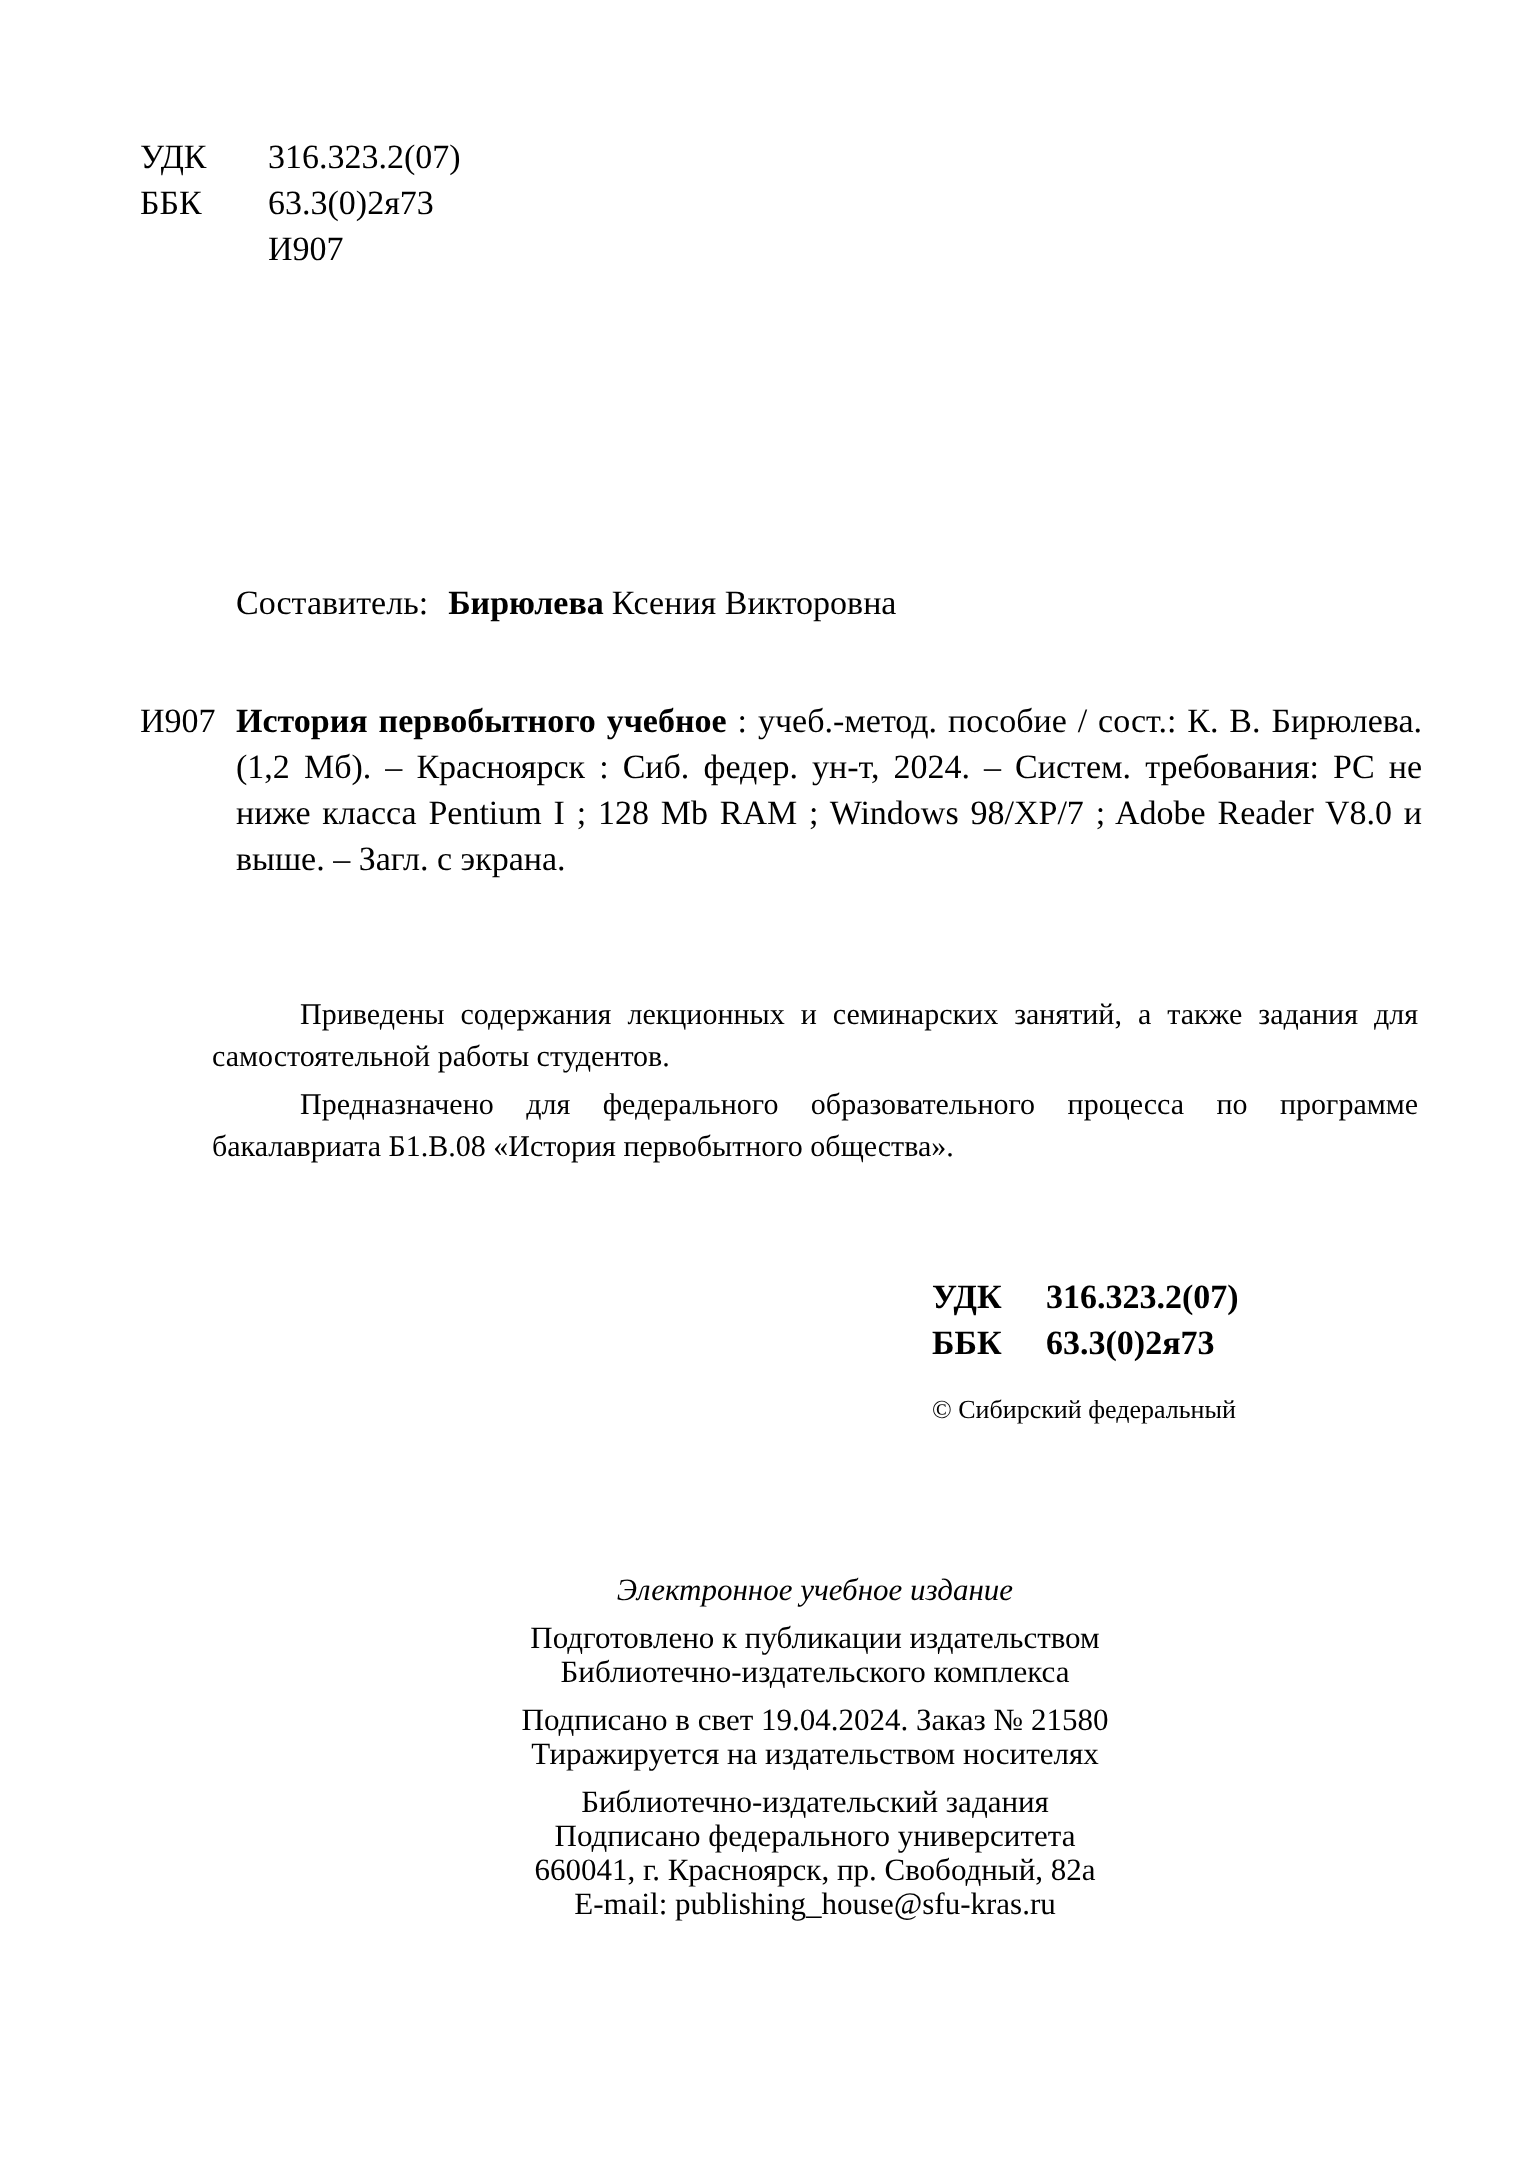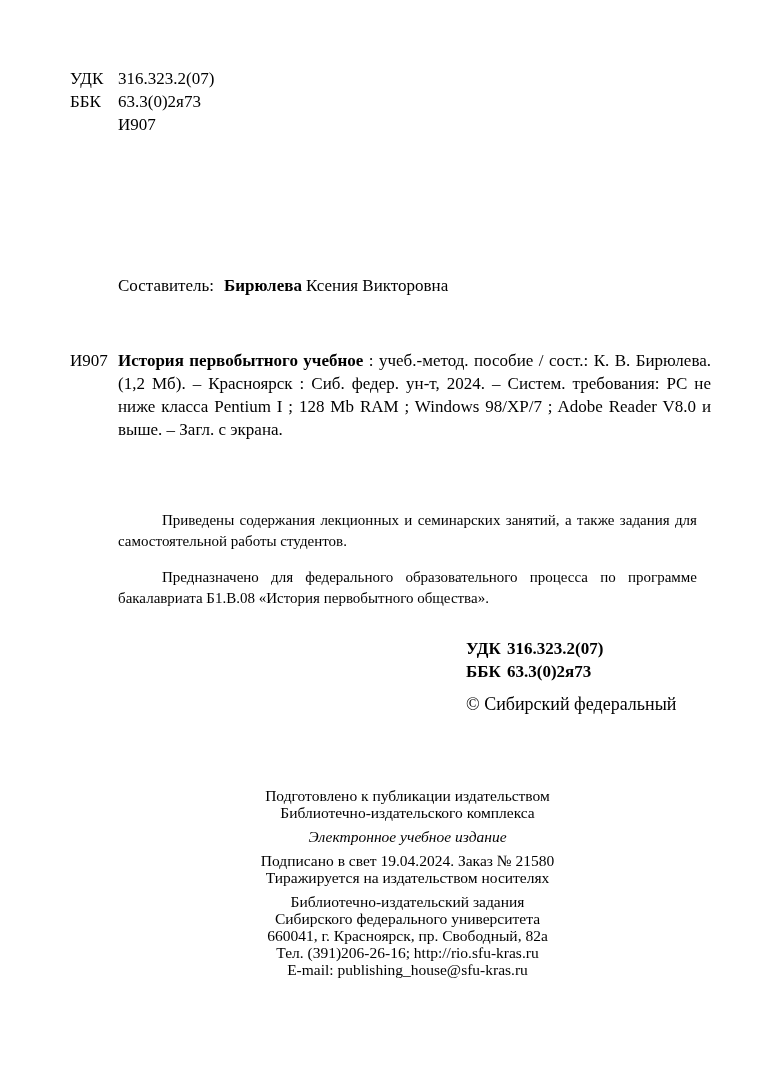--- a/index.html
+++ b/index.html
@@ -8,42 +8,42 @@
     background: #ffffff;
     color: #000000;
     font-family: "Liberation Serif", serif;
     position: relative;
     overflow: hidden;
   }
   .page { position: absolute; inset: 0; background: #ffffff; }
 
   
   .top-codes { position: absolute; left: 70px; top: 67px; font-size: 17px; line-height: 23px; }
-  .code-row { display: flex; }
+  .code-row { display: flex; gap: 16px; }
   .code-row .lbl { width: 48px; flex: 0 0 48px; }
 
   
-  .compiler { position: absolute; left: 118px; top: 276px; font-size: 17px; }
+  .compiler { position: absolute; left: 118px; top: 292px; font-size: 17px; }
   .compiler .surname { font-weight: bold; margin-left: 10px; }
   .compiler .rest { margin-left: 4px; }
 
   
   .bib { position: absolute; left: 70px; top: 349px; width: 641px; font-size: 17px; line-height: 23px; }
   .bib .idx { position: absolute; left: 0; top: 0; }
   .bib p { margin: 0 0 0 48px; text-align: justify; }
   .bib .title { font-weight: bold; }
 
   
   .annotation { position: absolute; left: 102px; top: 494px; width: 611px; font-size: 15px; line-height: 20.5px; }
-  .annotation p { margin: 16px; text-indent: 44px; text-align: justify; }
+  .annotation p { margin: 4px; text-indent: 44px; text-align: justify; }
 
   
   .right-codes { position: absolute; left: 466px; top: 637px; font-size: 17px; line-height: 23px; font-weight: bold; }
   .right-codes .code-row .lbl { width: 41px; flex: 0 0 41px; }
-  .copyright { position: absolute; left: 466px; top: 694px; font-size: 18px; line-height: 21.5px; }
+  .copyright { position: absolute; left: 466px; top: 694px; font-size: 13px; line-height: 21.5px; }
 
   
   .footer { position: absolute; left: 102px; top: 787px; width: 611px; text-align: center; font-size: 15.5px; line-height: 17px; }
   .footer .fgroup { margin: 0 0 7px 0; }
   .footer .edition { font-style: italic; }
   .footer div { white-space: nowrap; }
 </style>
 </head>
 <body>
 
@@ -87,31 +87,30 @@
       <span class="lbl">ББК</span>
       <span class="val">63.3(0)2я73</span>
     </div>
   </div>
 
   <div class="copyright">
     <div>© Сибирский федеральный</div>
   </div>
 
   <div class="footer">
+    <div class="fgroup edition">Электронное учебное издание</div>
     <div class="fgroup">
       <div>Подготовлено к публикации издательством</div>
       <div>Библиотечно-издательского комплекса</div>
     </div>
-    <div class="fgroup edition">Электронное учебное издание</div>
     <div class="fgroup">
       <div>Подписано в свет 19.04.2024. Заказ № 21580</div>
       <div>Тиражируется на издательством носителях</div>
     </div>
     <div class="fgroup">
       <div>Библиотечно-издательский задания</div>
-      <div>Сибирского федерального университета</div>
+      <div>Подписано федерального университета</div>
       <div>660041, г. Красноярск, пр. Свободный, 82а</div>
-      <div>Тел. (391)206-26-16; http://rio.sfu-kras.ru</div>
       <div>E-mail: publishing_house@sfu-kras.ru</div>
     </div>
   </div>
 
 </div>
 
 </body></html>

